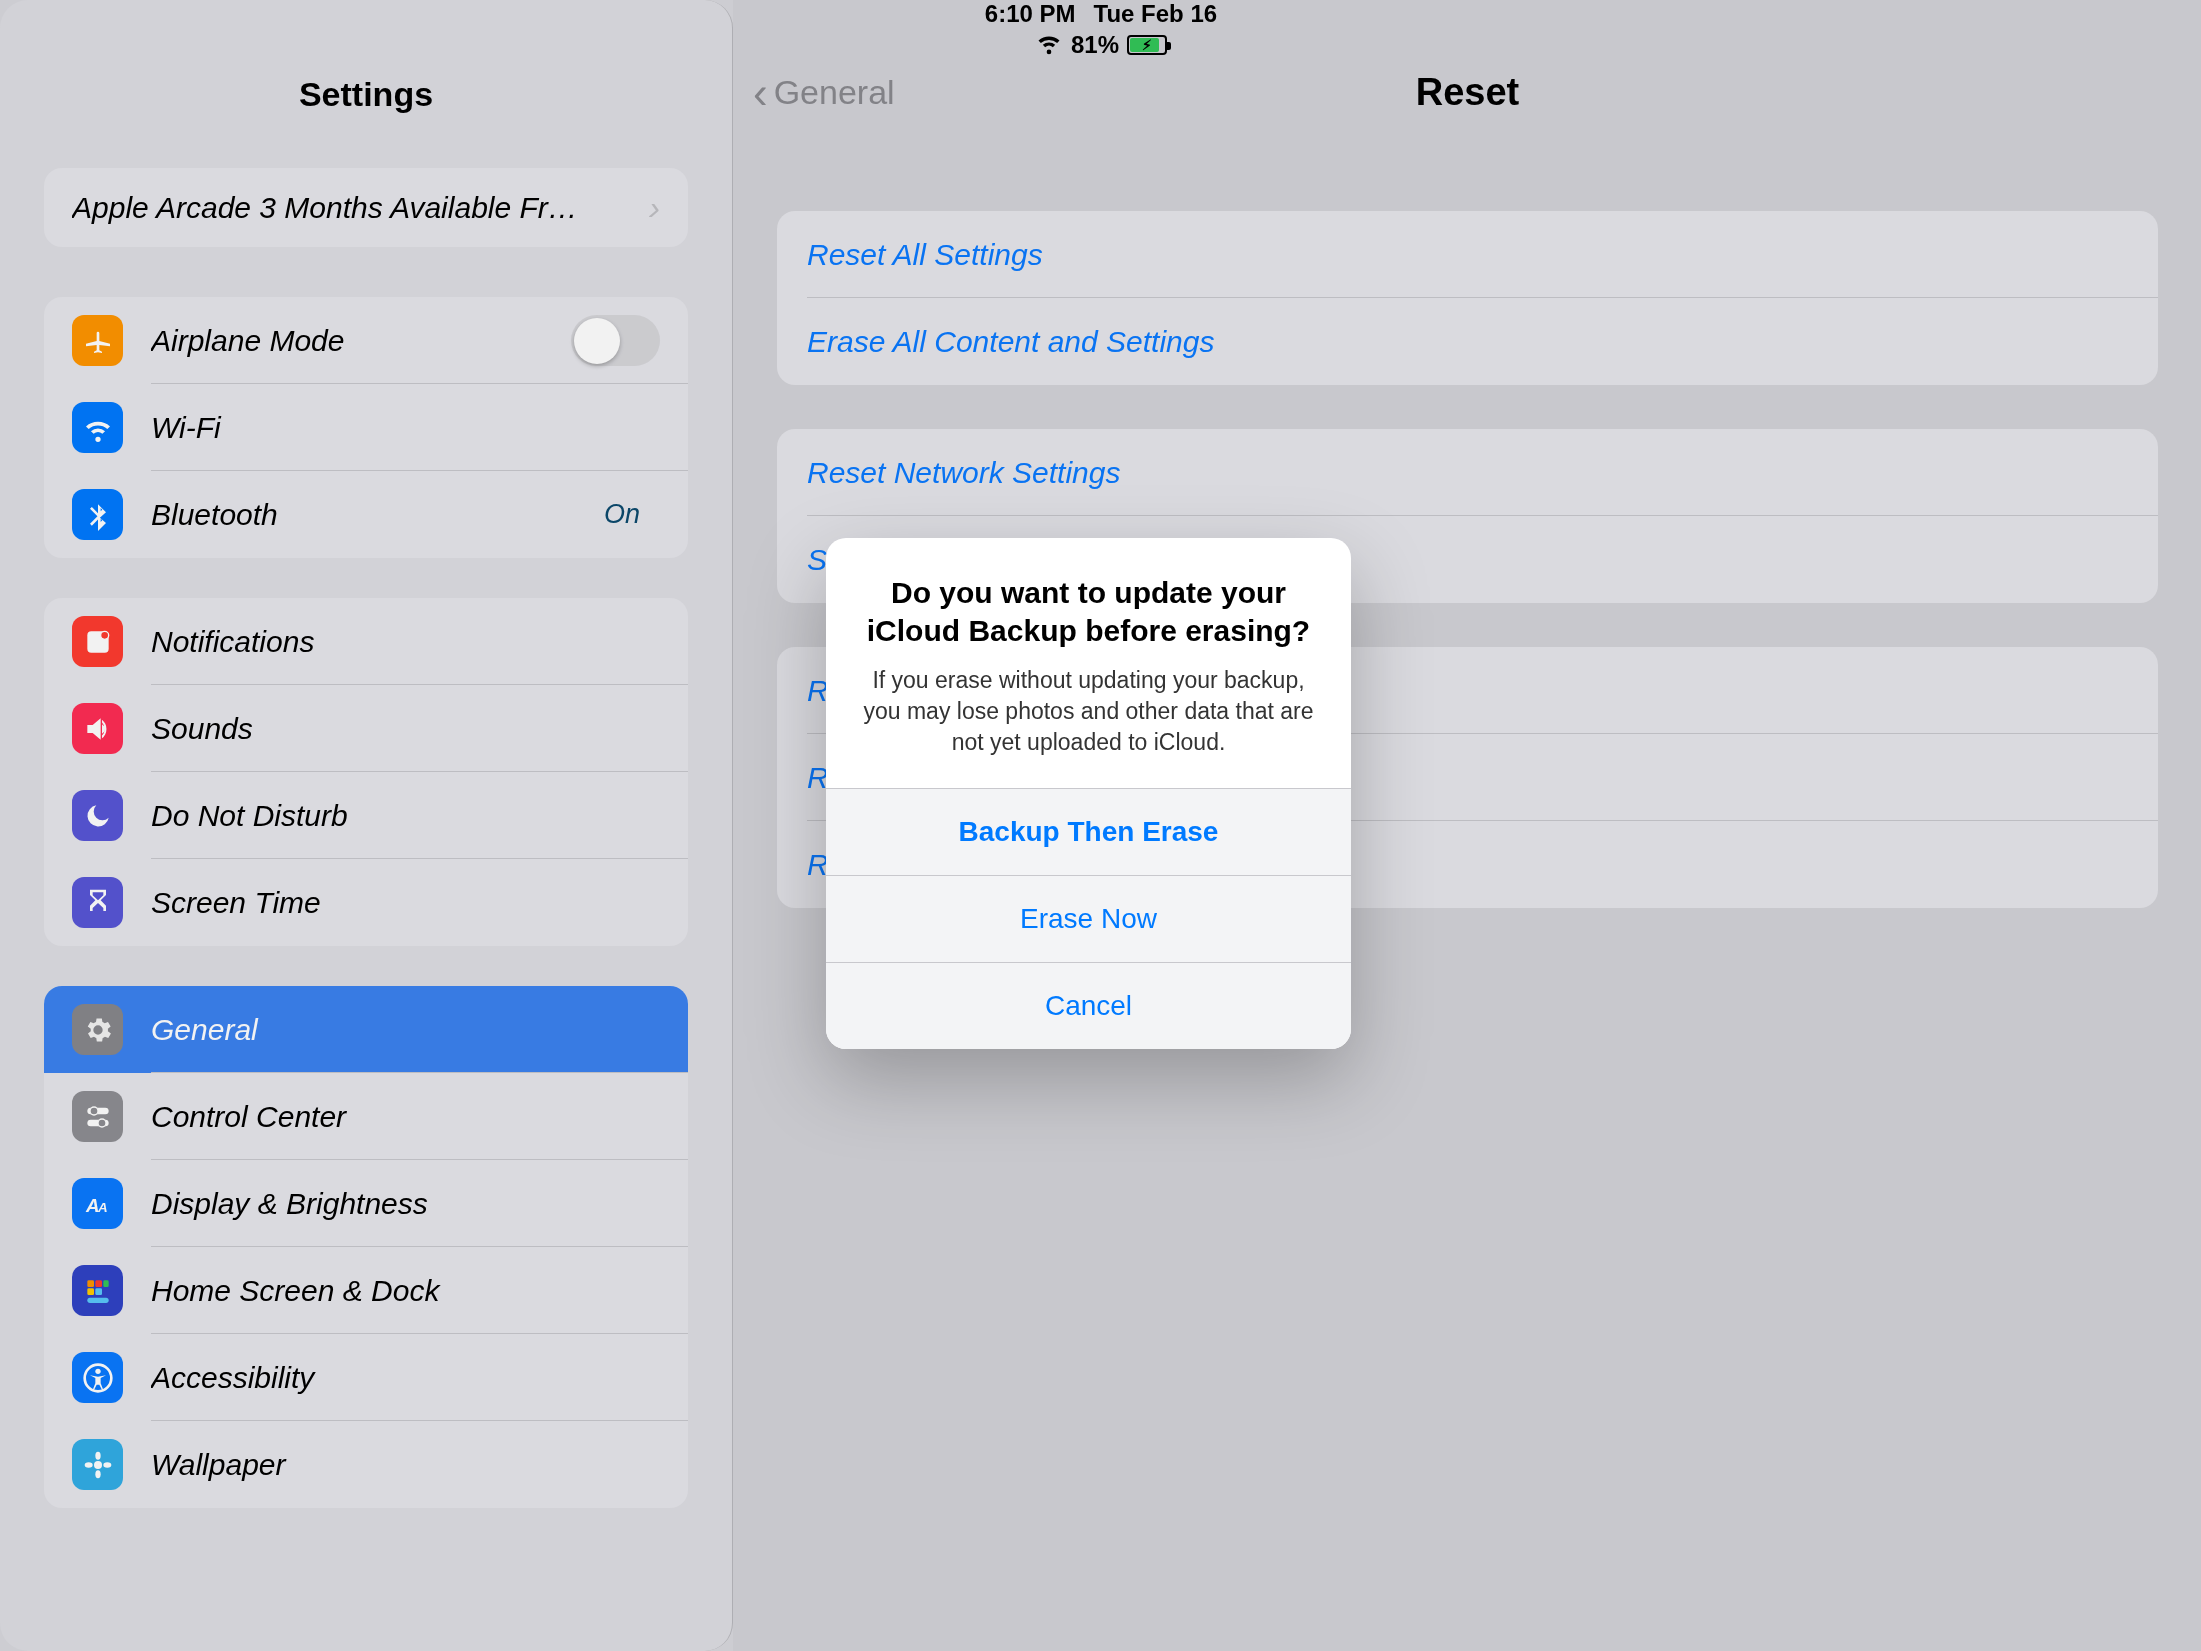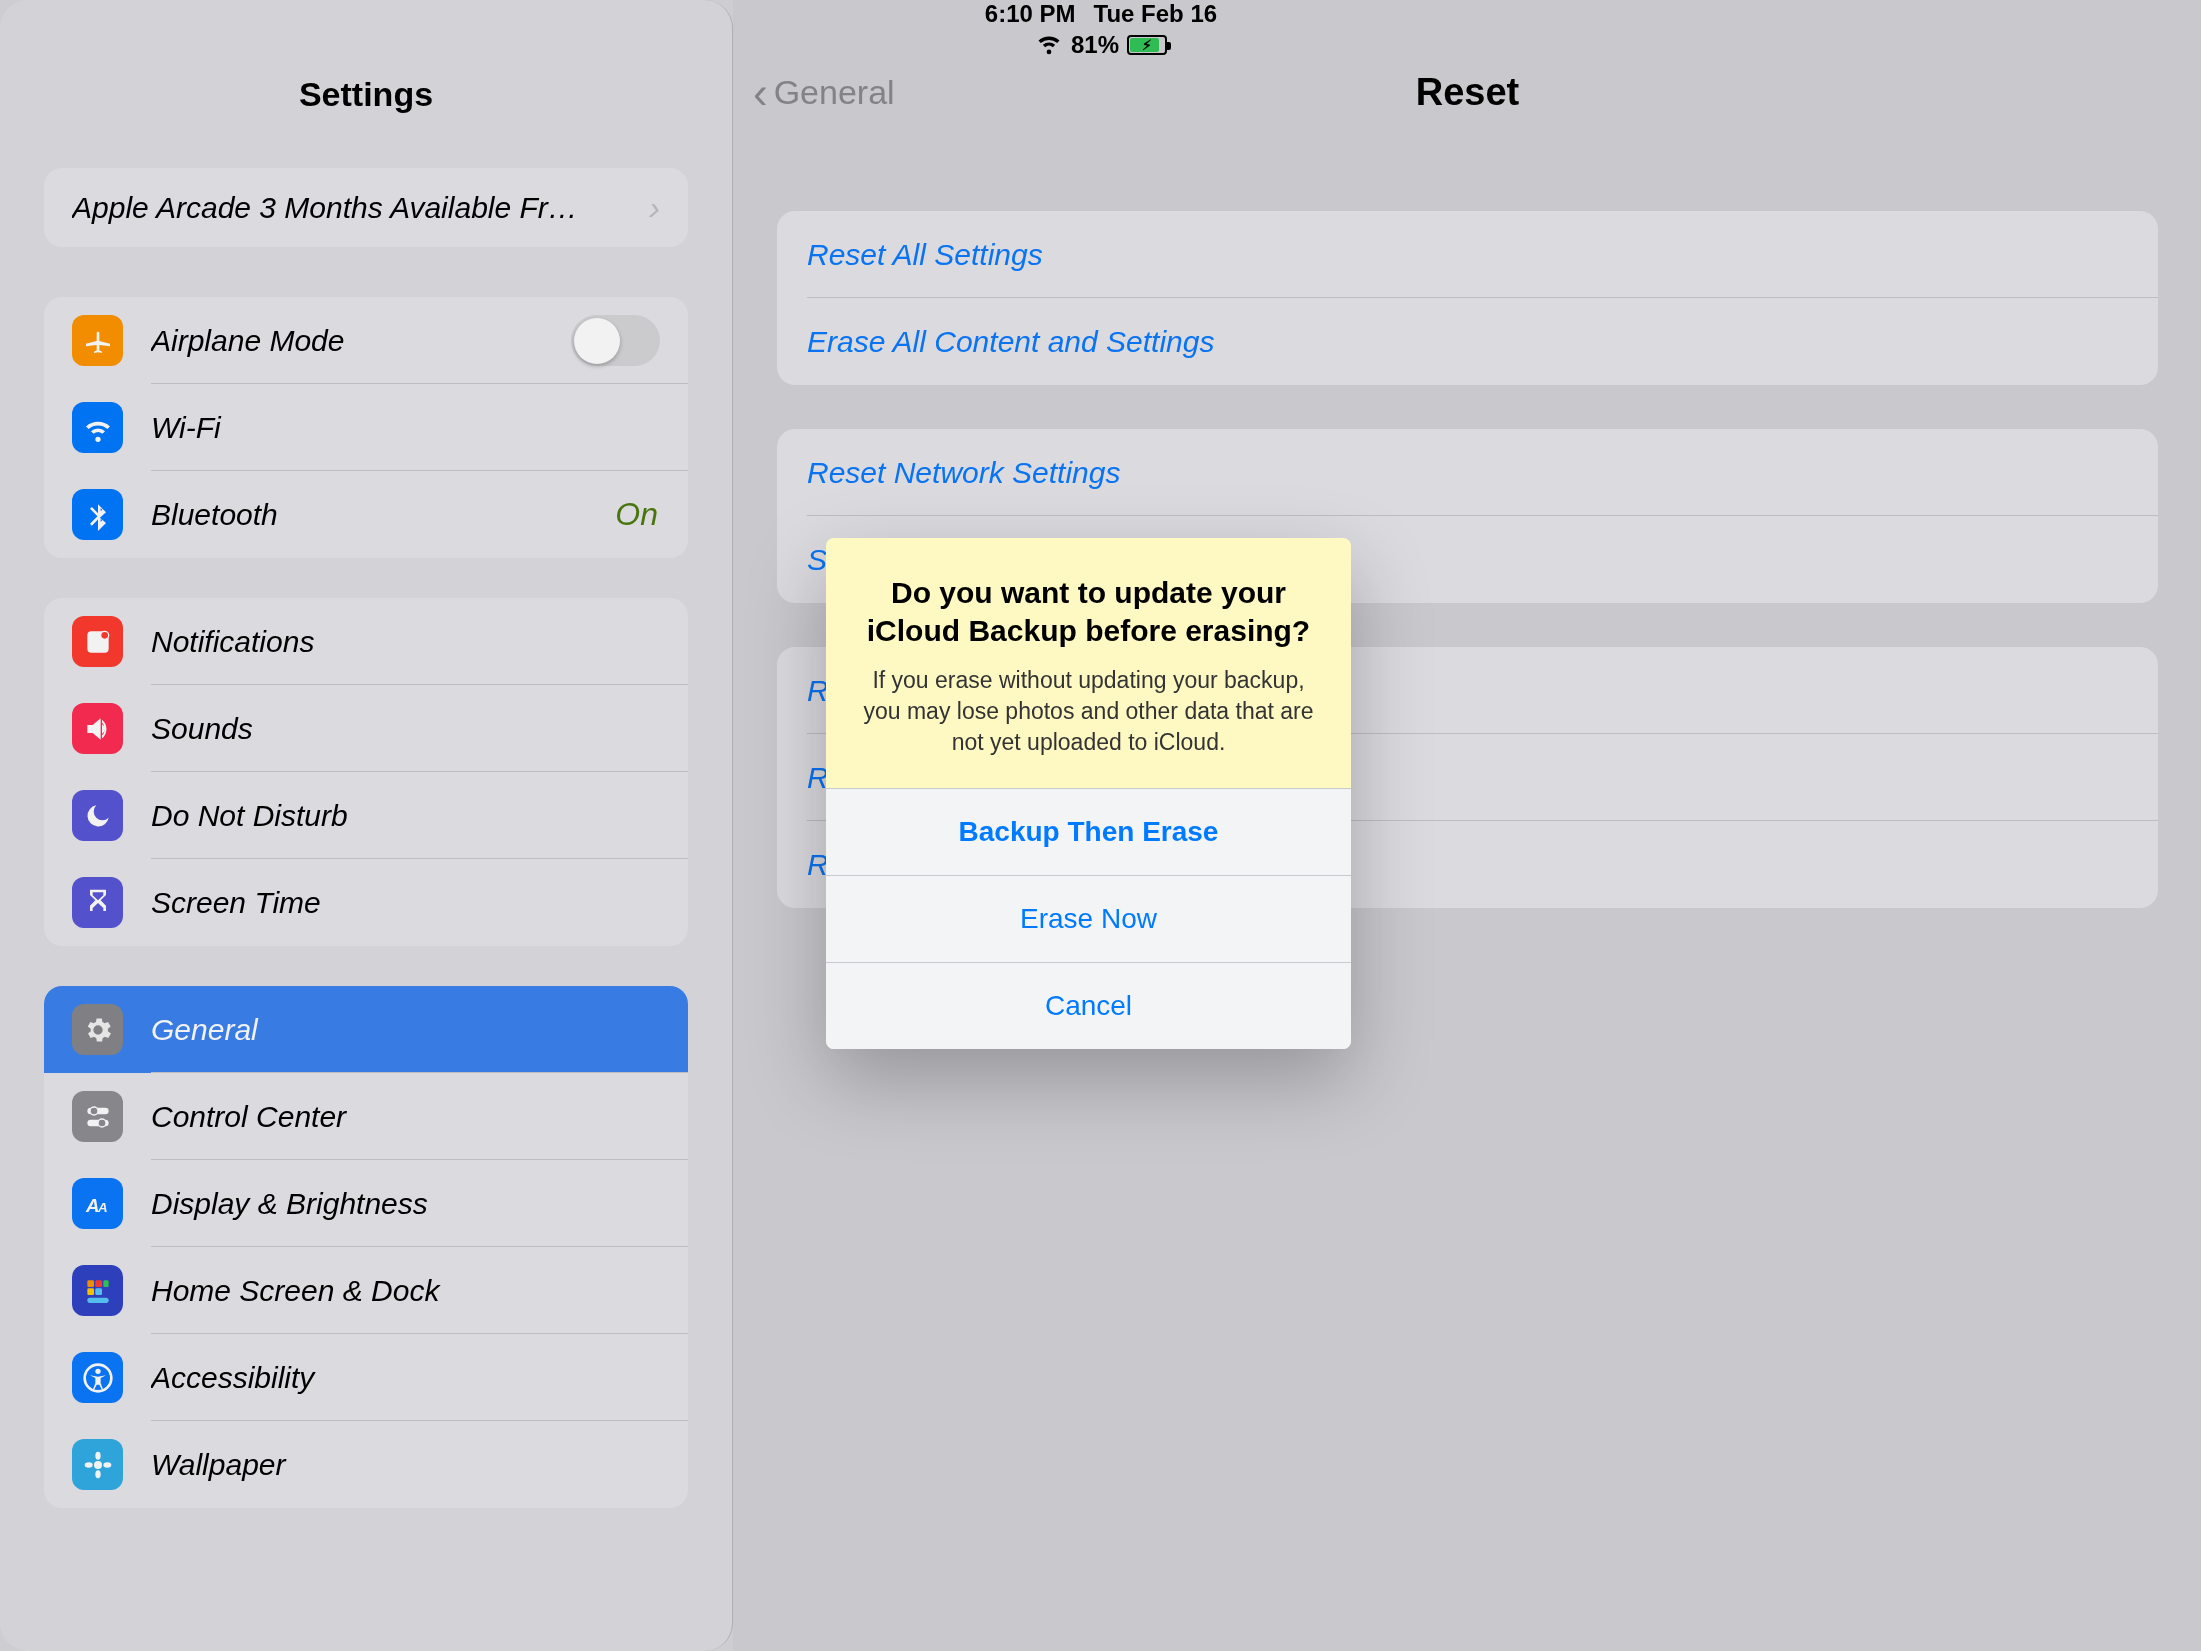--- a/index.html
+++ b/index.html
@@ -101,21 +101,21 @@
     font-size: 30px;
     position: relative;
     font-style: italic;
   }
   .row + .row { border-top: 1px solid #c8c8cd; }
   .sidebar .row + .row::before{
     content:""; position:absolute; left:107px; right:0; top:-1px; height:1px; background:#c8c8cd;
   }
   .sidebar .row + .row{ border-top:none;}
   .row .label { flex:1; white-space:nowrap; overflow:hidden; text-overflow:ellipsis;}
-  .row .value { color:#4d7c0f; font-size:32px; margin-right:2px;}
+  .row .value { color:#0c4a6e; font-size:27px; margin-right:20px;}
   .row .chev { color:#c0c0c5; font-size:34px; }
   .row.selected { background:#3b82f0; color:#fff; }
   .row.selected .icon-wrap{ filter: brightness(0.95);}
   .row.selected .label{ color:#fff;}
 
   .icon-wrap{
     width:51px; height:51px; border-radius:12px; margin-right:28px;
     display:flex; align-items:center; justify-content:center;
     flex-shrink:0;
   }
@@ -138,22 +138,22 @@
 
   
   .dim {
     position:absolute; inset:0; background:rgba(0,0,0,0.05);
     z-index:100;
   }
   .alert{
     position:absolute; z-index:200;
     left:826px; top:538px;
     width:525px;
-    background:#fef9c3;
-    border-radius:8px;
+    background:#ffffff;
+    border-radius:20px;
     overflow:hidden;
     box-shadow:0 30px 79px rgba(0,0,0,.25);
   }
   .alert-body{
     padding:36px 34px 30px;
     text-align:center;
   }
   .alert-title{
     font-size:30px; font-weight:700; line-height:1.25;
     margin-bottom:16px;

